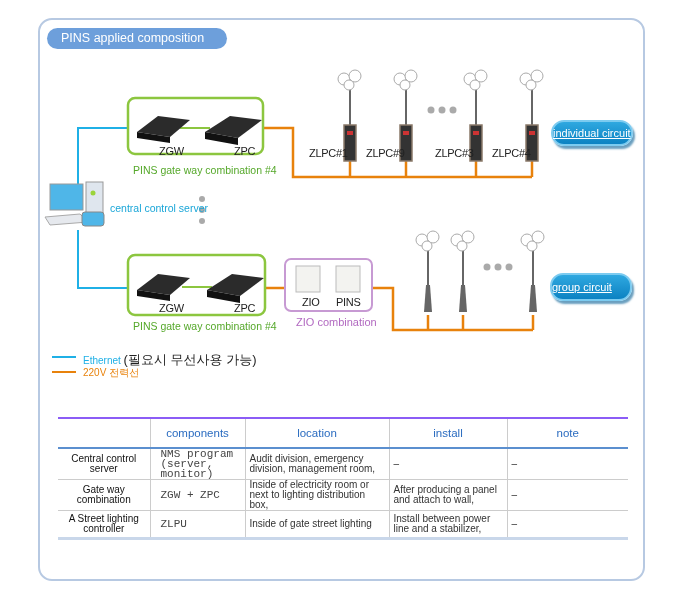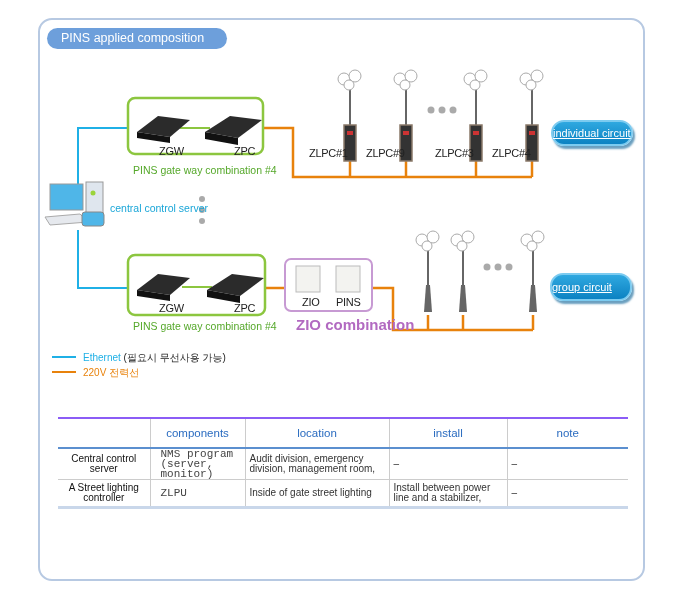--- a/index.html
+++ b/index.html
@@ -3,21 +3,21 @@
 <meta charset="utf-8">
 <style>
   html, body { margin:0; padding:0; background:#ffffff; }
   body { width:681px; height:589px; position:relative; overflow:hidden; font-family:"Liberation Sans", sans-serif; }
   .frame { position:absolute; left:38px; top:18px; width:607px; height:563px; border:2px solid #b7c9e2; border-radius:14px; box-sizing:border-box; background:#fff; }
   .title-pill { position:absolute; left:47px; top:28px; width:180px; height:21px; background:#6d9fdb; border-radius:11px; color:#fff; font-size:12.5px; line-height:21px; padding-left:14px; box-sizing:border-box; }
   svg.diagram { position:absolute; left:0; top:0; }
   .lbl { position:absolute; font-size:10px; white-space:nowrap; }
   .dev-lbl { position:absolute; font-size:11px; color:#222; letter-spacing:-0.3px; }
   .green-lbl { color:#55a82a; font-size:10.5px; }
-  .purple-lbl { color:#b26ac1; font-size:15px;font-weight:bold; }
+  .purple-lbl { color:#b26ac1; font-size:11px; }
   .cyan-lbl { color:#1aa6d8; font-size:10.5px; }
   .btn { position:absolute; height:26px; background:linear-gradient(#2fa8e0,#0c82c2); border:2px solid #7ccbf0; border-radius:13px; color:#fff; font-size:11px; text-align:left; line-height:22px; box-sizing:border-box; box-shadow:2px 3px 2px #6a9fbf;text-decoration:underline; }
   .legend-txt { position:absolute; font-size:10px; }
   table.info { position:absolute; left:58px; top:417px; width:570px; border-collapse:collapse; font-size:10px; color:#333; }
   table.info th { color:#2b6cc0; font-weight:normal; font-size:11.5px; height:26px; border-top:2px solid #8b5cf6; border-bottom:2px solid #5b8fcf; border-left:1px solid #ccc; }
   table.info th:first-child { border-left:none; }
   table.info td { border-bottom:1px solid #ccc; border-left:1px solid #ccc; height:26px; padding:0 4px; line-height:10px; }
   table.info td:first-child { border-left:none; text-align:center; color:#111; }
   table.info tr:last-child td { border-bottom:3px solid #c9d7ea; }
   .comp { padding-left:10px !important; font-size:11px; color:#444;font-family:Liberation Mono, monospace; }
@@ -184,21 +184,21 @@
 <div class="dev-lbl" style="left:309px;top:147px">ZLPC#1</div>
 <div class="dev-lbl" style="left:366px;top:147px">ZLPC#9</div>
 <div class="dev-lbl" style="left:435px;top:147px">ZLPC#3</div>
 <div class="dev-lbl" style="left:492px;top:147px">ZLPC#4</div>
 
 <div class="btn" style="left:551px;top:120px;width:82px">individual circuit</div>
 <div class="btn" style="left:550px;top:273px;width:82px;height:28px;line-height:24px">group circuit</div>
 
 <div class="legend-txt" style="left:83px;top:351px;">
   <span style="color:#1fb0e6">Ethernet</span>
-  <span style="font-size:10px;color:#222">(필요시 무선사용 가능)</span>
+  <span style="font-size:13px;color:#222">(필요시 무선사용 가능)</span>
 </div>
 <div class="legend-txt" style="left:83px;top:366px;color:#e8820c">220V 전력선</div>
 
 <table class="info">
   <colgroup>
       <col style="width:92px">
       <col style="width:95px">
       <col style="width:144px">
       <col style="width:118px">
       <col style="width:121px">
@@ -214,20 +214,27 @@
   </thead>
   <tbody id="tbody">
       <tr>
         <td>Central control server</td>
         <td class="comp">NMS program (server, monitor)</td>
         <td>Audit division, emergency division, management room,</td>
         <td>–</td>
         <td>–</td>
       </tr>
       <tr>
+        <td>Gate way combination</td>
+        <td class="comp">ZGW + ZPC</td>
+        <td>Inside of electricity room or next to lighting distribution box,</td>
+        <td>After producing a panel and attach to wall,</td>
+        <td>–</td>
+      </tr>
+      <tr>
         <td>A Street lighting controller</td>
         <td class="comp">ZLPU</td>
         <td>Inside of gate street lighting</td>
         <td>Install between power line and a stabilizer,</td>
         <td>–</td>
       </tr>
     </tbody>
 </table>
 
 </body></html>

